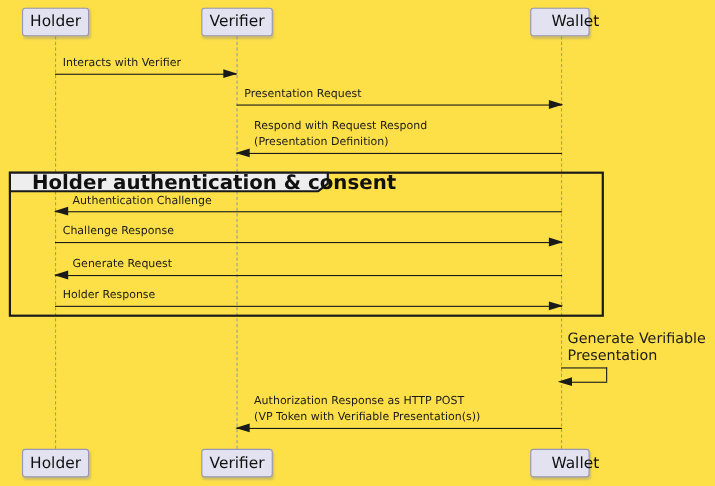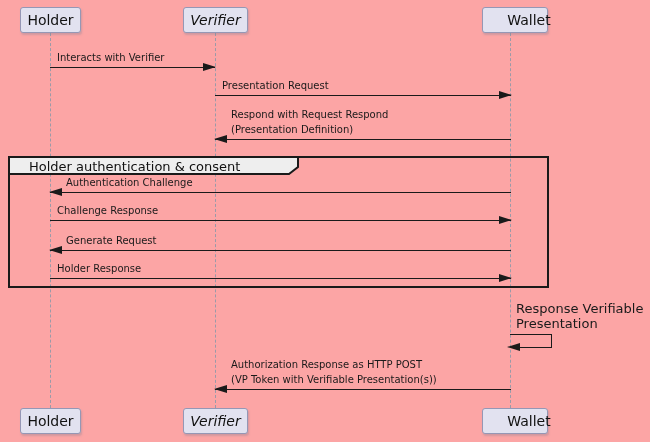--- a/index.html
+++ b/index.html
@@ -1,19 +1,19 @@
 <!DOCTYPE html>
 <html><head>
 <meta charset="utf-8">
 <style>
   * { margin:0; padding:0; box-sizing:border-box; }
   html,body { background:#ffffff; }
   body { font-family:"DejaVu Sans", sans-serif; color:#1a1a1a; }
   #canvas {
-    position:relative; width:650px; height:442px; background:#fca5a5; overflow:hidden;
+    position:relative; width:650px; height:442px; background:#fde047; overflow:hidden;
   }
 
   
   .lifeline {
     position:absolute; top:33px; height:375px; width:0;
     border-left:1px dashed #9a9aa8;
   }
   .ll-holder   { left:50px; }
   .ll-verifier { left:215px; }
   .ll-wallet   { left:510px; }
@@ -22,22 +22,22 @@
   .participant {
     position:absolute; height:26px;
     background:#E2E2F0; border:1px solid #9597b5; border-radius:3px;
     box-shadow:1px 2px 2px rgba(130,130,150,0.35);
     display:flex; align-items:center; justify-content:center;
     font-size:14px; color:#111;
   }
   .p-top { top:7px; }
   .p-bottom { top:408px; }
   .p-holder   { left:20px;  width:61px; }
-  .p-verifier { left:183px; width:65px;font-style:italic; }
-  .p-wallet   { left:482px; width:66px;padding-left:28px; }
+  .p-verifier { left:183px; width:65px; }
+  .p-wallet   { left:482px; width:54px;padding-left:28px; }
 
   
   .msg { position:absolute; height:0; }
   .msg .line {
     position:absolute; left:0; right:0; top:-1px;
     border-top:1.2px solid #1a1a1a;
   }
   .msg .label {
     position:absolute; bottom:3px; width:max-content;
     font-size:10px; line-height:15px; white-space:pre-line; color:#1a1a1a;
@@ -61,21 +61,21 @@
   .m9 { left:215px; width:296px; top:390px; }
 
   
   .group {
     position:absolute; left:8px; top:156px; width:541px; height:132px;
     border:2px solid #1a1a1a; background:transparent;
   }
   .group-tab { position:absolute; left:-2px; top:-2px; width:292px; height:19px; }
   .group-label {
     position:absolute; left:19px; top:0; height:32px; line-height:17px;
-    font-size:13px; font-weight:normal; color:#111; width:max-content;
+    font-size:18px; font-weight:bold; color:#111; width:max-content;
   }
 
   
   .selfmsg { position:absolute; left:510px; top:334px; width:42px; height:14px; }
   .selfmsg .s-top    { position:absolute; left:0; top:0; width:42px; border-top:1.2px solid #1a1a1a; }
   .selfmsg .s-right  { position:absolute; left:41px; top:0; height:13px; border-right:1.2px solid #1a1a1a; }
   .selfmsg .s-bottom { position:absolute; left:9px; top:13px; width:33px; border-top:1.2px solid #1a1a1a; }
   .selfmsg .s-head {
     position:absolute; left:-3px; top:9px; width:0; height:0;
     border-top:4.5px solid transparent; border-bottom:4.5px solid transparent;
@@ -149,21 +149,21 @@
     <div class="head head-l"></div>
   </div>
 
   <div class="msg m7">
     <div class="label lbl-7">Holder Response</div>
     <div class="line"></div>
     <div class="head head-r"></div>
   </div>
 
   <div class="selfmsg">
-    <div class="label">Response Verifiable
+    <div class="label">Generate Verifiable
 Presentation</div>
     <div class="s-top"></div>
     <div class="s-right"></div>
     <div class="s-bottom"></div>
     <div class="s-head"></div>
   </div>
 
   <div class="msg m9">
     <div class="label lbl-16">Authorization Response as HTTP POST
 (VP Token with Verifiable Presentation(s))</div>

